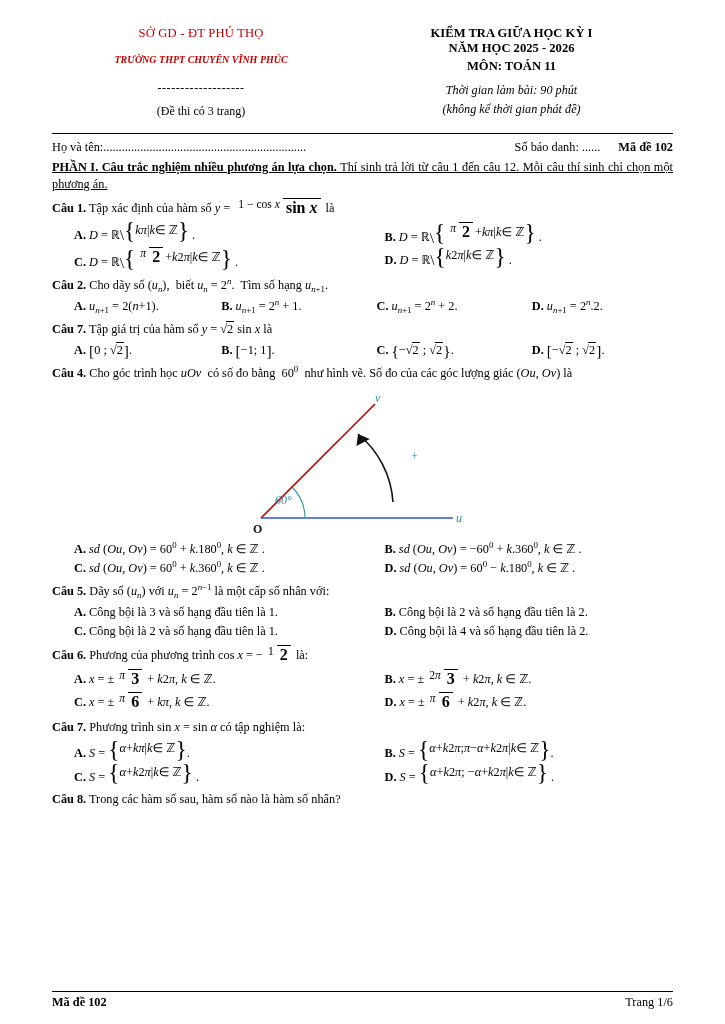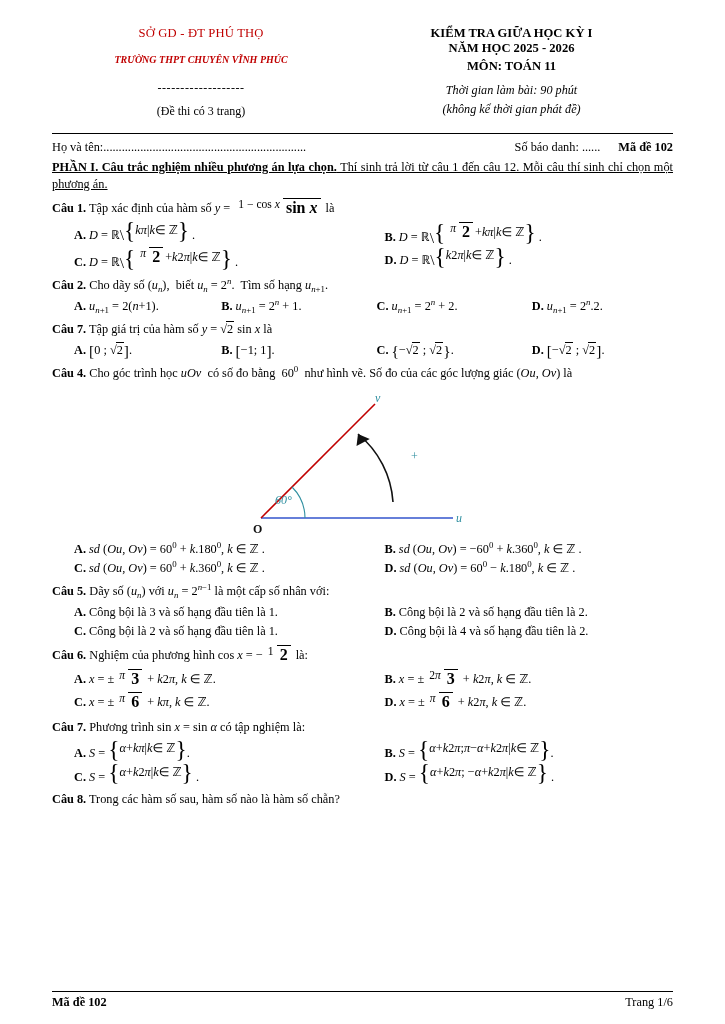--- a/index.html
+++ b/index.html
@@ -246,21 +246,21 @@
     <div><span class="ob">A.</span> <span>Công bội là 3 và số hạng đầu tiên là 1.</span></div>
     <div><span class="ob">B.</span> <span>Công bội là 2 và số hạng đầu tiên là 2.</span></div>
   </div>
   <div class="opts2 ind">
     <div><span class="ob">C.</span> <span>Công bội là 2 và số hạng đầu tiên là 1.</span></div>
     <div><span class="ob">D.</span> <span>Công bội là 4 và số hạng đầu tiên là 2.</span></div>
   </div>
 
   <div class="q">
     <span class="lbl">Câu 6.</span>
-    <span>Nghiệm của phương hình cos </span><i>x</i> = −<span class="frac">
+    <span>Phương của phương trình cos </span><i>x</i> = −<span class="frac">
         <span class="num">1</span>
         <span class="den">2</span>
       </span> là:
   </div>
   <div class="opts2 ind">
     <div><span class="ob">A.</span> <i>x</i> = ±<span class="frac">
           <span class="num"><i>π</i></span>
           <span class="den">3</span>
         </span> + <i>k</i>2<i>π</i>, <i>k</i> ∈ ℤ.</div>
     <div><span class="ob">B.</span> <i>x</i> = ±<span class="frac">
@@ -287,21 +287,21 @@
     <div><span class="ob">A.</span> <i>S</i> = <span class="setb"><span class="brace">{</span><i>α</i> + <i>kπ</i> | <i>k</i> ∈ ℤ<span class="brace">}</span></span>.</div>
     <div><span class="ob">B.</span> <i>S</i> = <span class="setb"><span class="brace">{</span><i>α</i> + <i>k</i>2<i>π</i>; <i>π</i> − <i>α</i> + <i>k</i>2<i>π</i> | <i>k</i> ∈ ℤ<span class="brace">}</span></span>.</div>
   </div>
   <div class="opts2 ind">
     <div><span class="ob">C.</span> <i>S</i> = <span class="setb"><span class="brace">{</span><i>α</i> + <i>k</i>2<i>π</i> | <i>k</i> ∈ ℤ<span class="brace">}</span></span> .</div>
     <div><span class="ob">D.</span> <i>S</i> = <span class="setb"><span class="brace">{</span><i>α</i> + <i>k</i>2<i>π</i>; −<i>α</i> + <i>k</i>2<i>π</i> | <i>k</i> ∈ ℤ<span class="brace">}</span></span> .</div>
   </div>
 
   <div class="q">
     <span class="lbl">Câu 8.</span>
-    <span>Trong các hàm số sau, hàm số nào là hàm số chẵn?</span>
+    <span>Trong các hàm số sau, hàm số nào là hàm số nhân?</span>
   </div>
 
   <div class="footer">
     <div class="fr"></div>
     <div class="frow">
       <span class="fl">Mã đề 102</span>
       <span>Trang 1/6</span>
     </div>
   </div>
 

